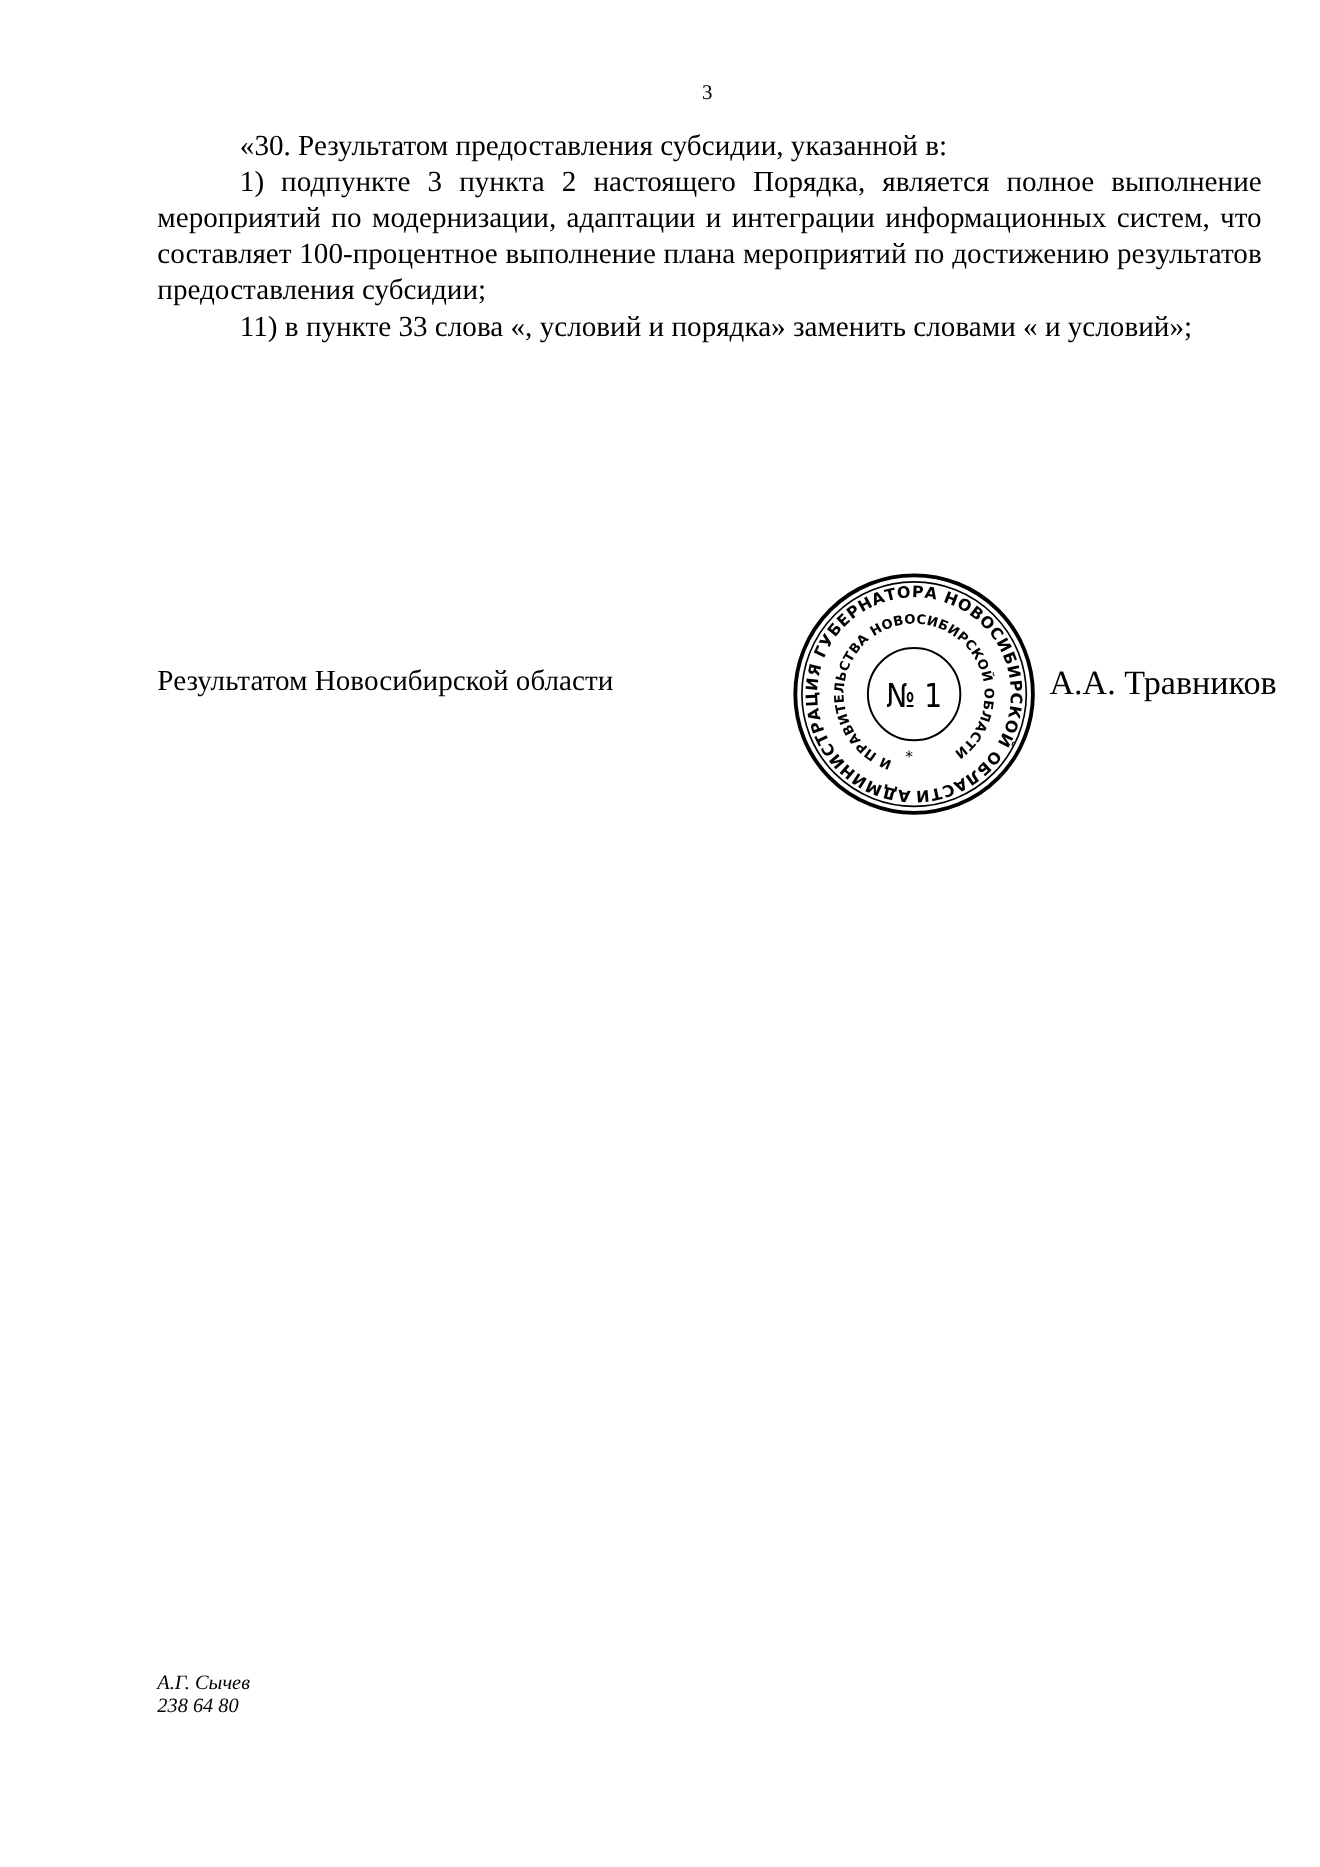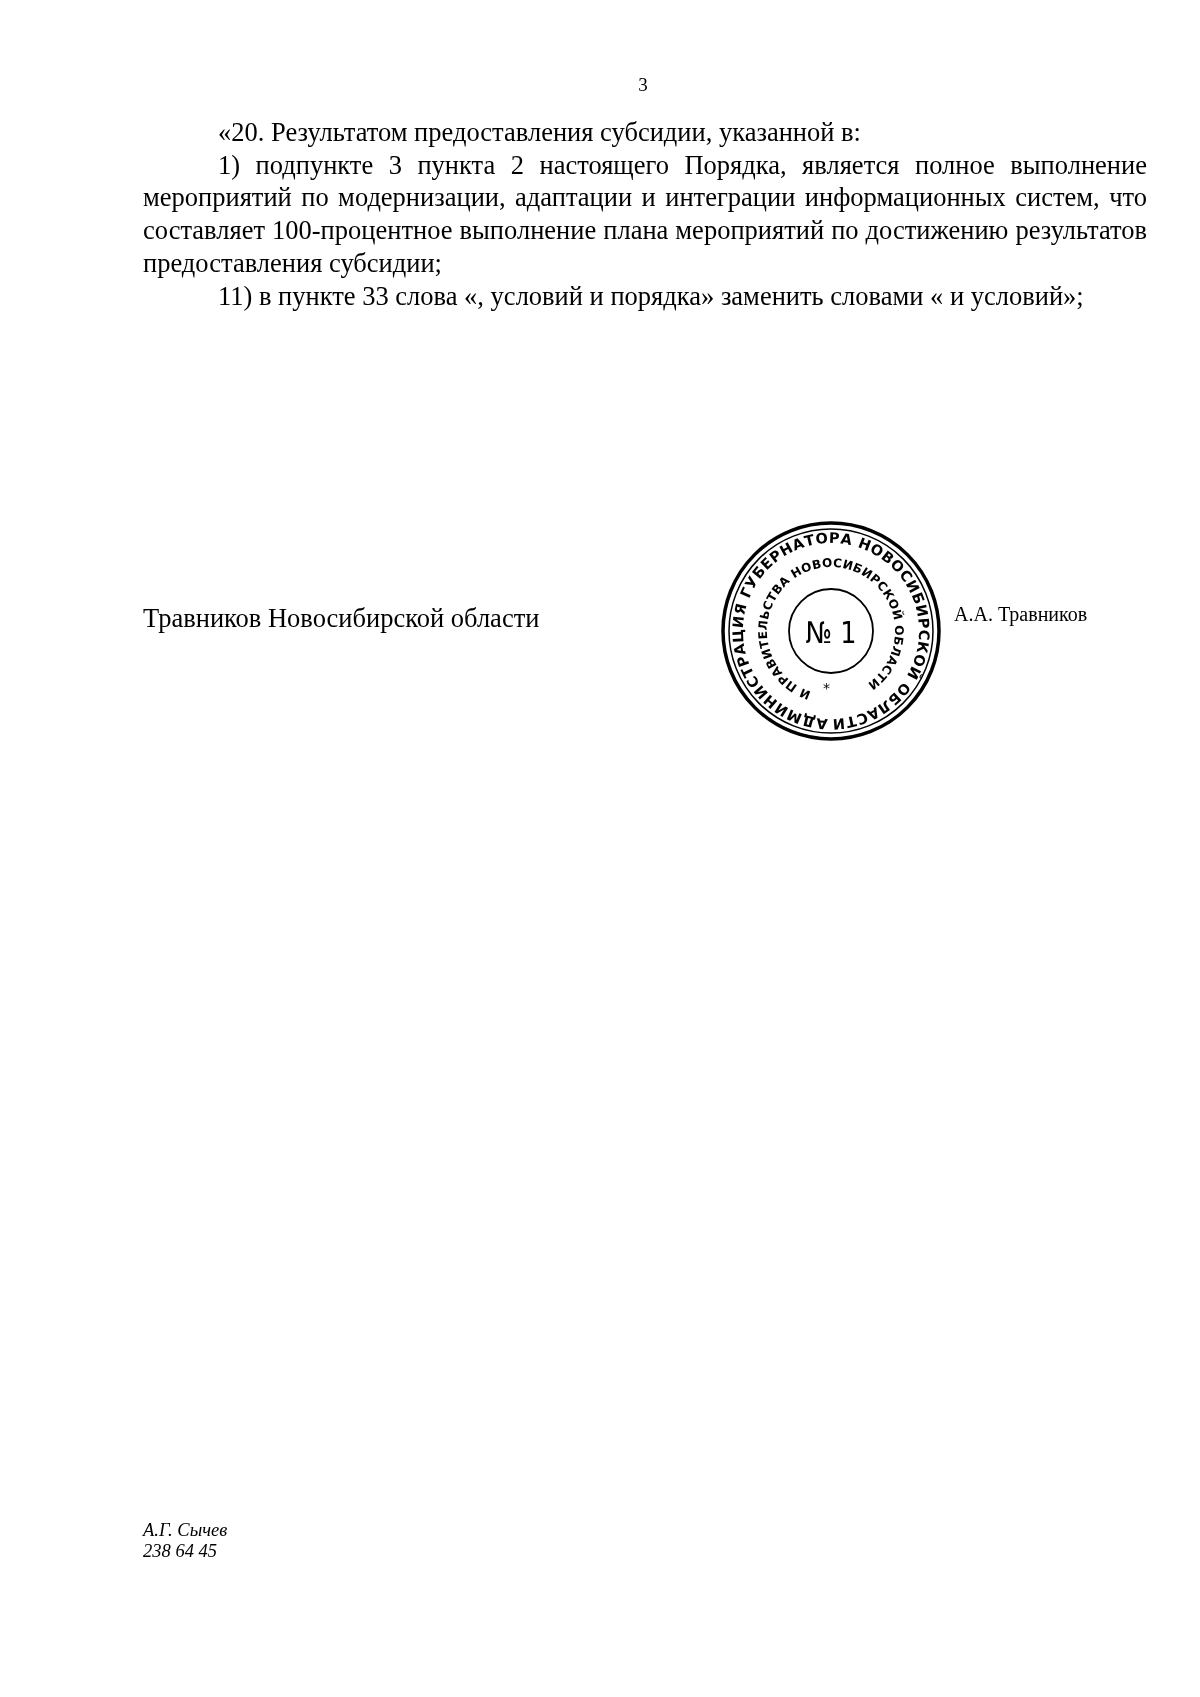--- a/index.html
+++ b/index.html
@@ -3,36 +3,36 @@
 <meta charset="utf-8">
 <style>
   html, body { margin:0; padding:0; background:#ffffff; }
   body { width:1200px; height:1697px; position:relative; overflow:hidden;
          font-family:"Liberation Serif", "DejaVu Serif", serif; color:#000; }
   .page-num { position:absolute; top:74px; left:0; width:1286px; text-align:center; font-size:19px; }
   .body-text { position:absolute; top:116px; left:143px; width:1004px; font-size:26.5px; line-height:32.7px; }
   .body-text p { margin:0; text-align:justify; text-align-last:left; }
   .body-text p.indent { text-indent:75px; }
   .sig-left { position:absolute; top:603px; left:143px; font-size:26.5px; }
-  .sig-right { position:absolute; top:603px; left:954px; font-size:20px; }
+  .sig-right { position:absolute; top:603px; left:954px; font-size:31px; }
   .stamp { position:absolute; left:719px; top:519px; width:224px; height:224px; }
   .executor { position:absolute; top:1520px; left:143px; font-size:18.5px; line-height:21px;font-style:italic; }
 </style>
 </head>
 <body>
 
 <div class="page-num">3</div>
 
 <div class="body-text">
-  <p class="indent">«20. Результатом предоставления субсидии, указанной в:</p>
+  <p class="indent">«30. Результатом предоставления субсидии, указанной в:</p>
   <p class="indent">1) подпункте 3 пункта 2 настоящего Порядка, является полное выполнение мероприятий по модернизации, адаптации и интеграции информационных систем, что составляет 100-процентное выполнение плана мероприятий по достижению результатов предоставления субсидии;</p>
   <p class="indent">11) в пункте 33 слова «, условий и порядка» заменить словами « и условий»;</p>
 </div>
 
-<div class="sig-left">Травников Новосибирской области</div>
+<div class="sig-left">Результатом Новосибирской области</div>
 
 <div class="stamp">
   <svg width="224" height="224" viewBox="0 0 224 224">
     <defs>
       <path id="outerArc" d="M 112,112 m -88,0 a 88,88 0 1,1 176,0 a 88,88 0 1,1 -176,0"></path>
       <path id="innerArc" d="M 112,112 m -64,0 a 64,64 0 1,1 128,0 a 64,64 0 1,1 -128,0"></path>
     </defs>
     <circle cx="112" cy="112" r="108" fill="none" stroke="#000" stroke-width="3.5"></circle>
     <circle cx="112" cy="112" r="102" fill="none" stroke="#000" stroke-width="1.5"></circle>
     <circle cx="112" cy="112" r="42" fill="none" stroke="#000" stroke-width="1.8"></circle>
@@ -48,14 +48,14 @@
     </g>
     <text x="112" y="124" text-anchor="middle" font-family="DejaVu Sans, sans-serif" font-size="30" transform="scale(0.85 1) translate(19.8 0)" fill="#000">№ 1</text>
     <text x="104" y="174" font-family="DejaVu Sans, sans-serif" font-size="14" fill="#000">*</text>
   </svg>
 </div>
 
 <div class="sig-right">А.А. Травников</div>
 
 <div class="executor">
   <div>А.Г. Сычев</div>
-  <div>238 64 45</div>
+  <div>238 64 80</div>
 </div>
 
 </body></html>

